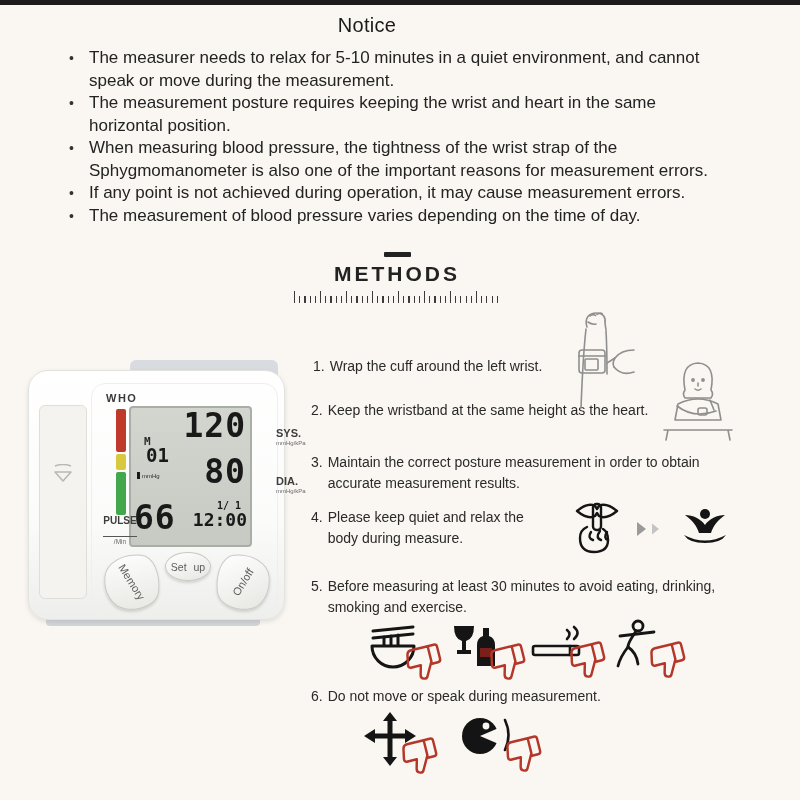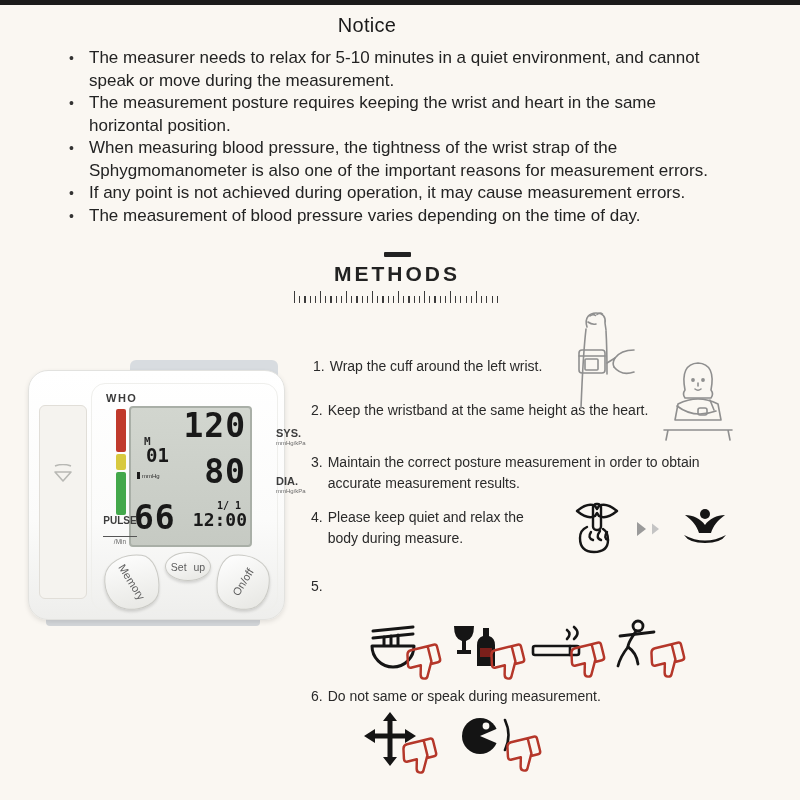--- a/index.html
+++ b/index.html
@@ -185,24 +185,26 @@
     <span class="txt">Maintain the correct posture measurement in order to obtain
 accurate measurement results.</span>
   </div>
   <div class="step s4">
     <span class="num">4.</span>
     <span class="txt">Please keep quiet and relax the
 body during measure.</span>
   </div>
   <div class="step s5">
     <span class="num">5.</span>
+    <span class="txt">Before measuring at least 30 minutes to avoid eating, drinking,
+smoking and exercise.</span>
   </div>
   <div class="step s6">
     <span class="num">6.</span>
-    <span class="txt">Do not same or speak during measurement.</span>
+    <span class="txt">Do not move or speak during measurement.</span>
   </div>
 
   <svg class="illus" style="left:560px;top:310px;" width="76" height="102" viewBox="0 0 76 102">
     <g class="sketch">
       <path d="M27 17 C24 7 30 3 36 3 C43 3 46 7 45 13 L46 20"></path>
       <path d="M30 6 q3 -2.5 5.5 -0.5 M37 4.5 q3 -2.5 5.5 -0.5"></path>
       <path d="M28 12 q4 3 8 2"></path>
       <path d="M26 19 C23 45 22 72 21 98"></path>
       <path d="M46 21 C47 38 47 52 47 64"></path>
       <rect x="19" y="40" width="26" height="23" rx="3"></rect>

